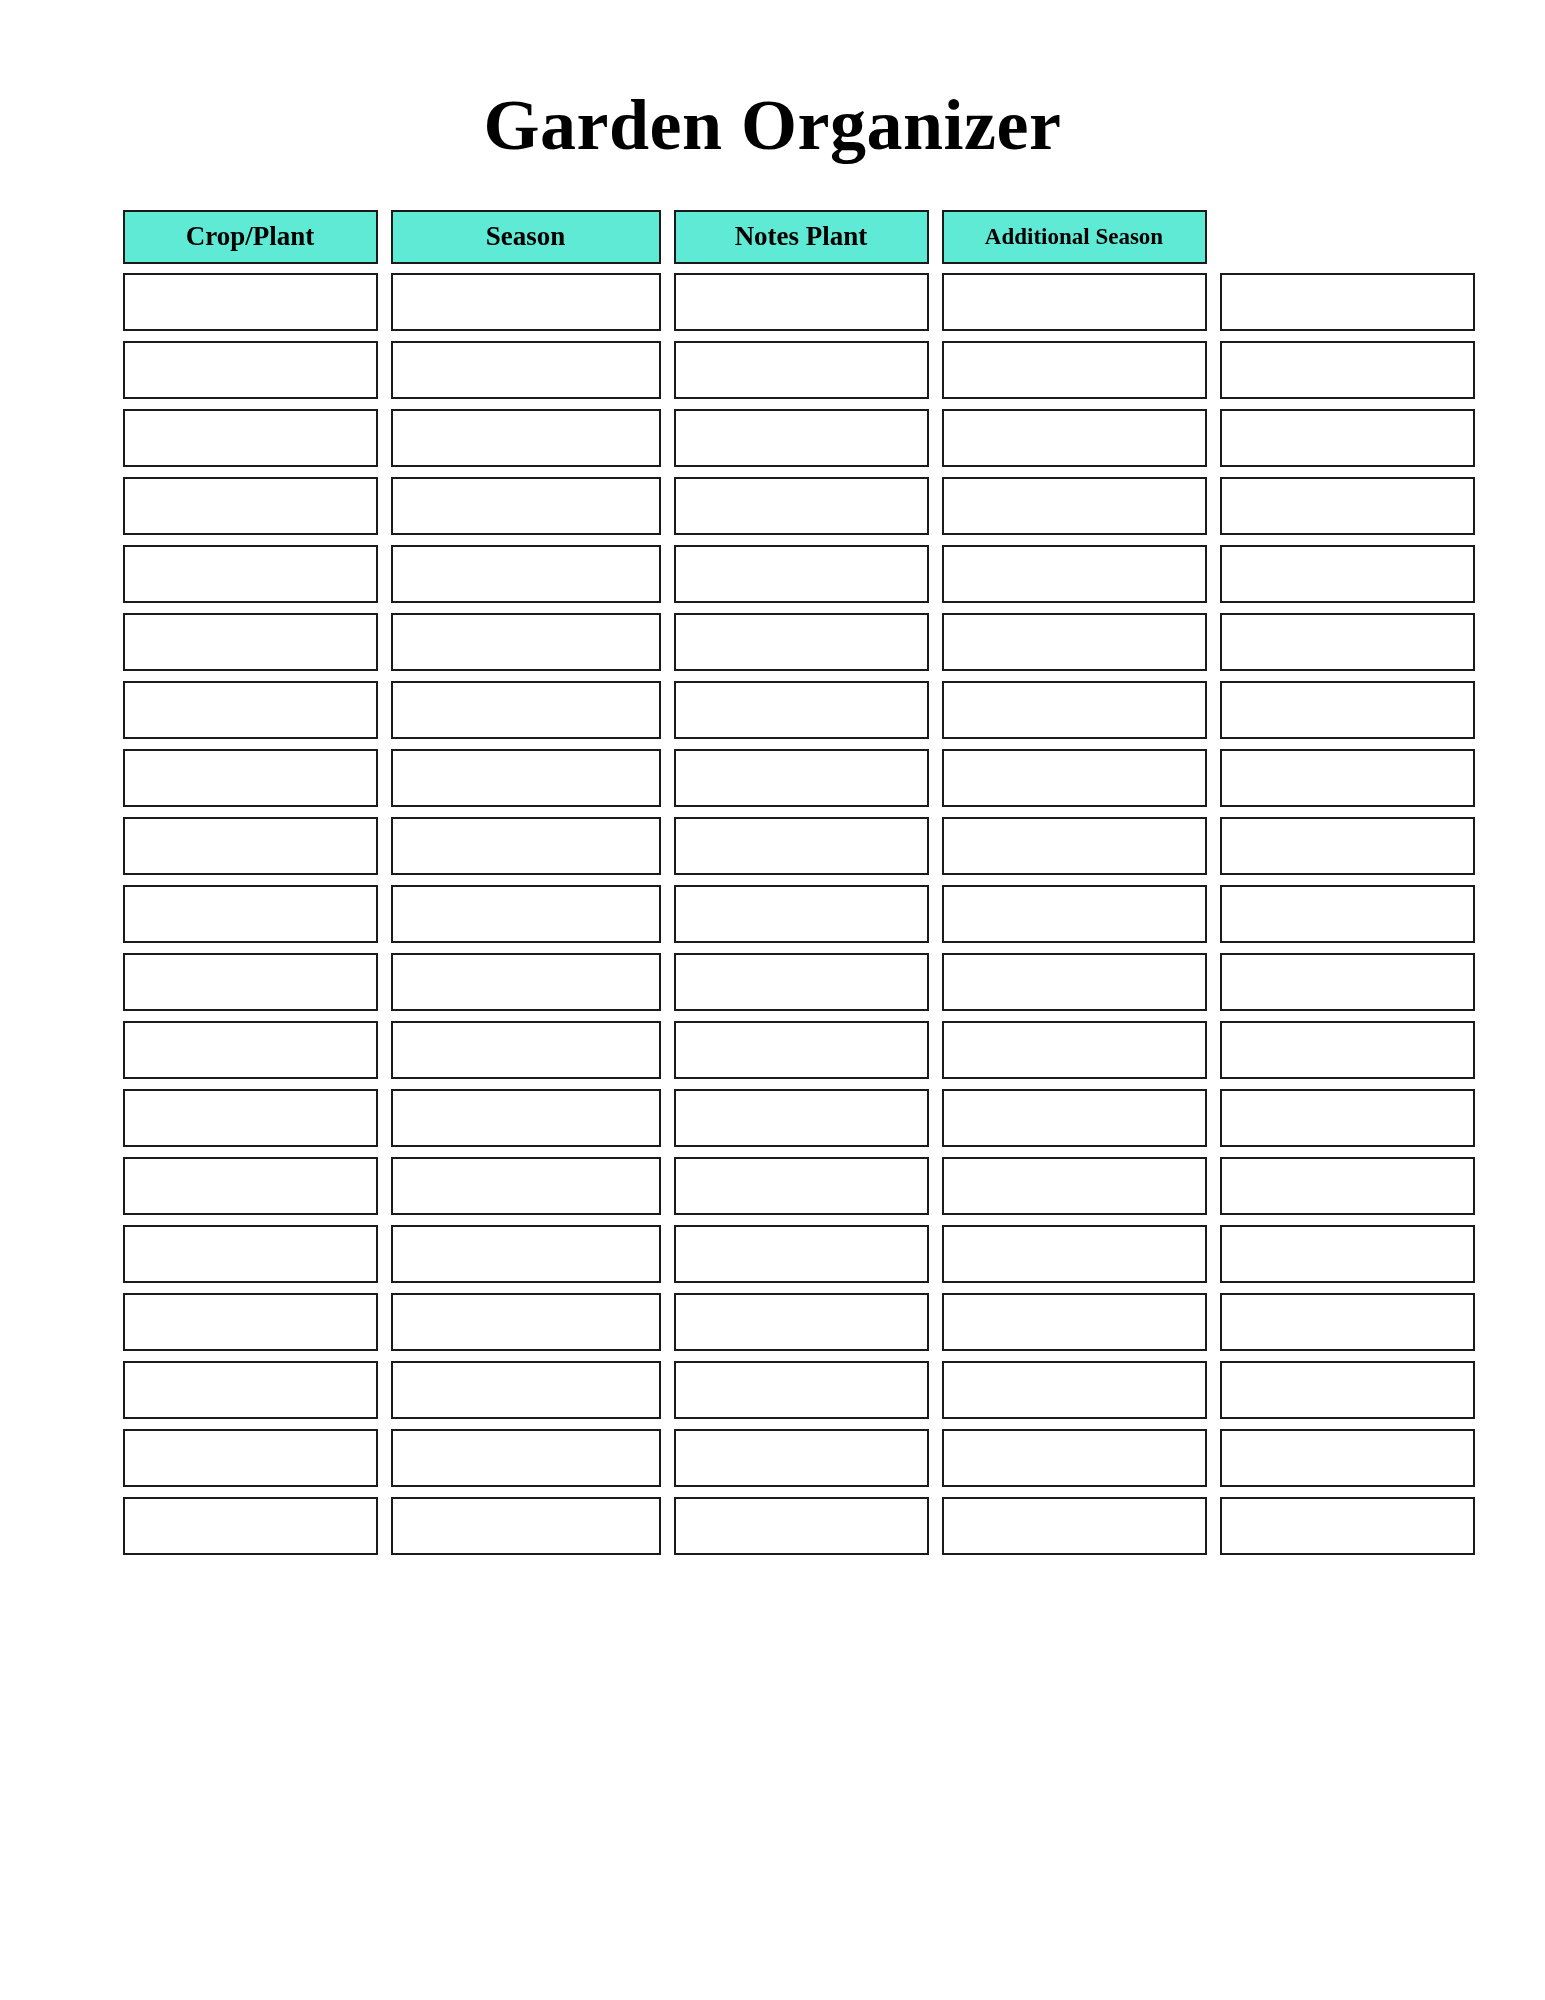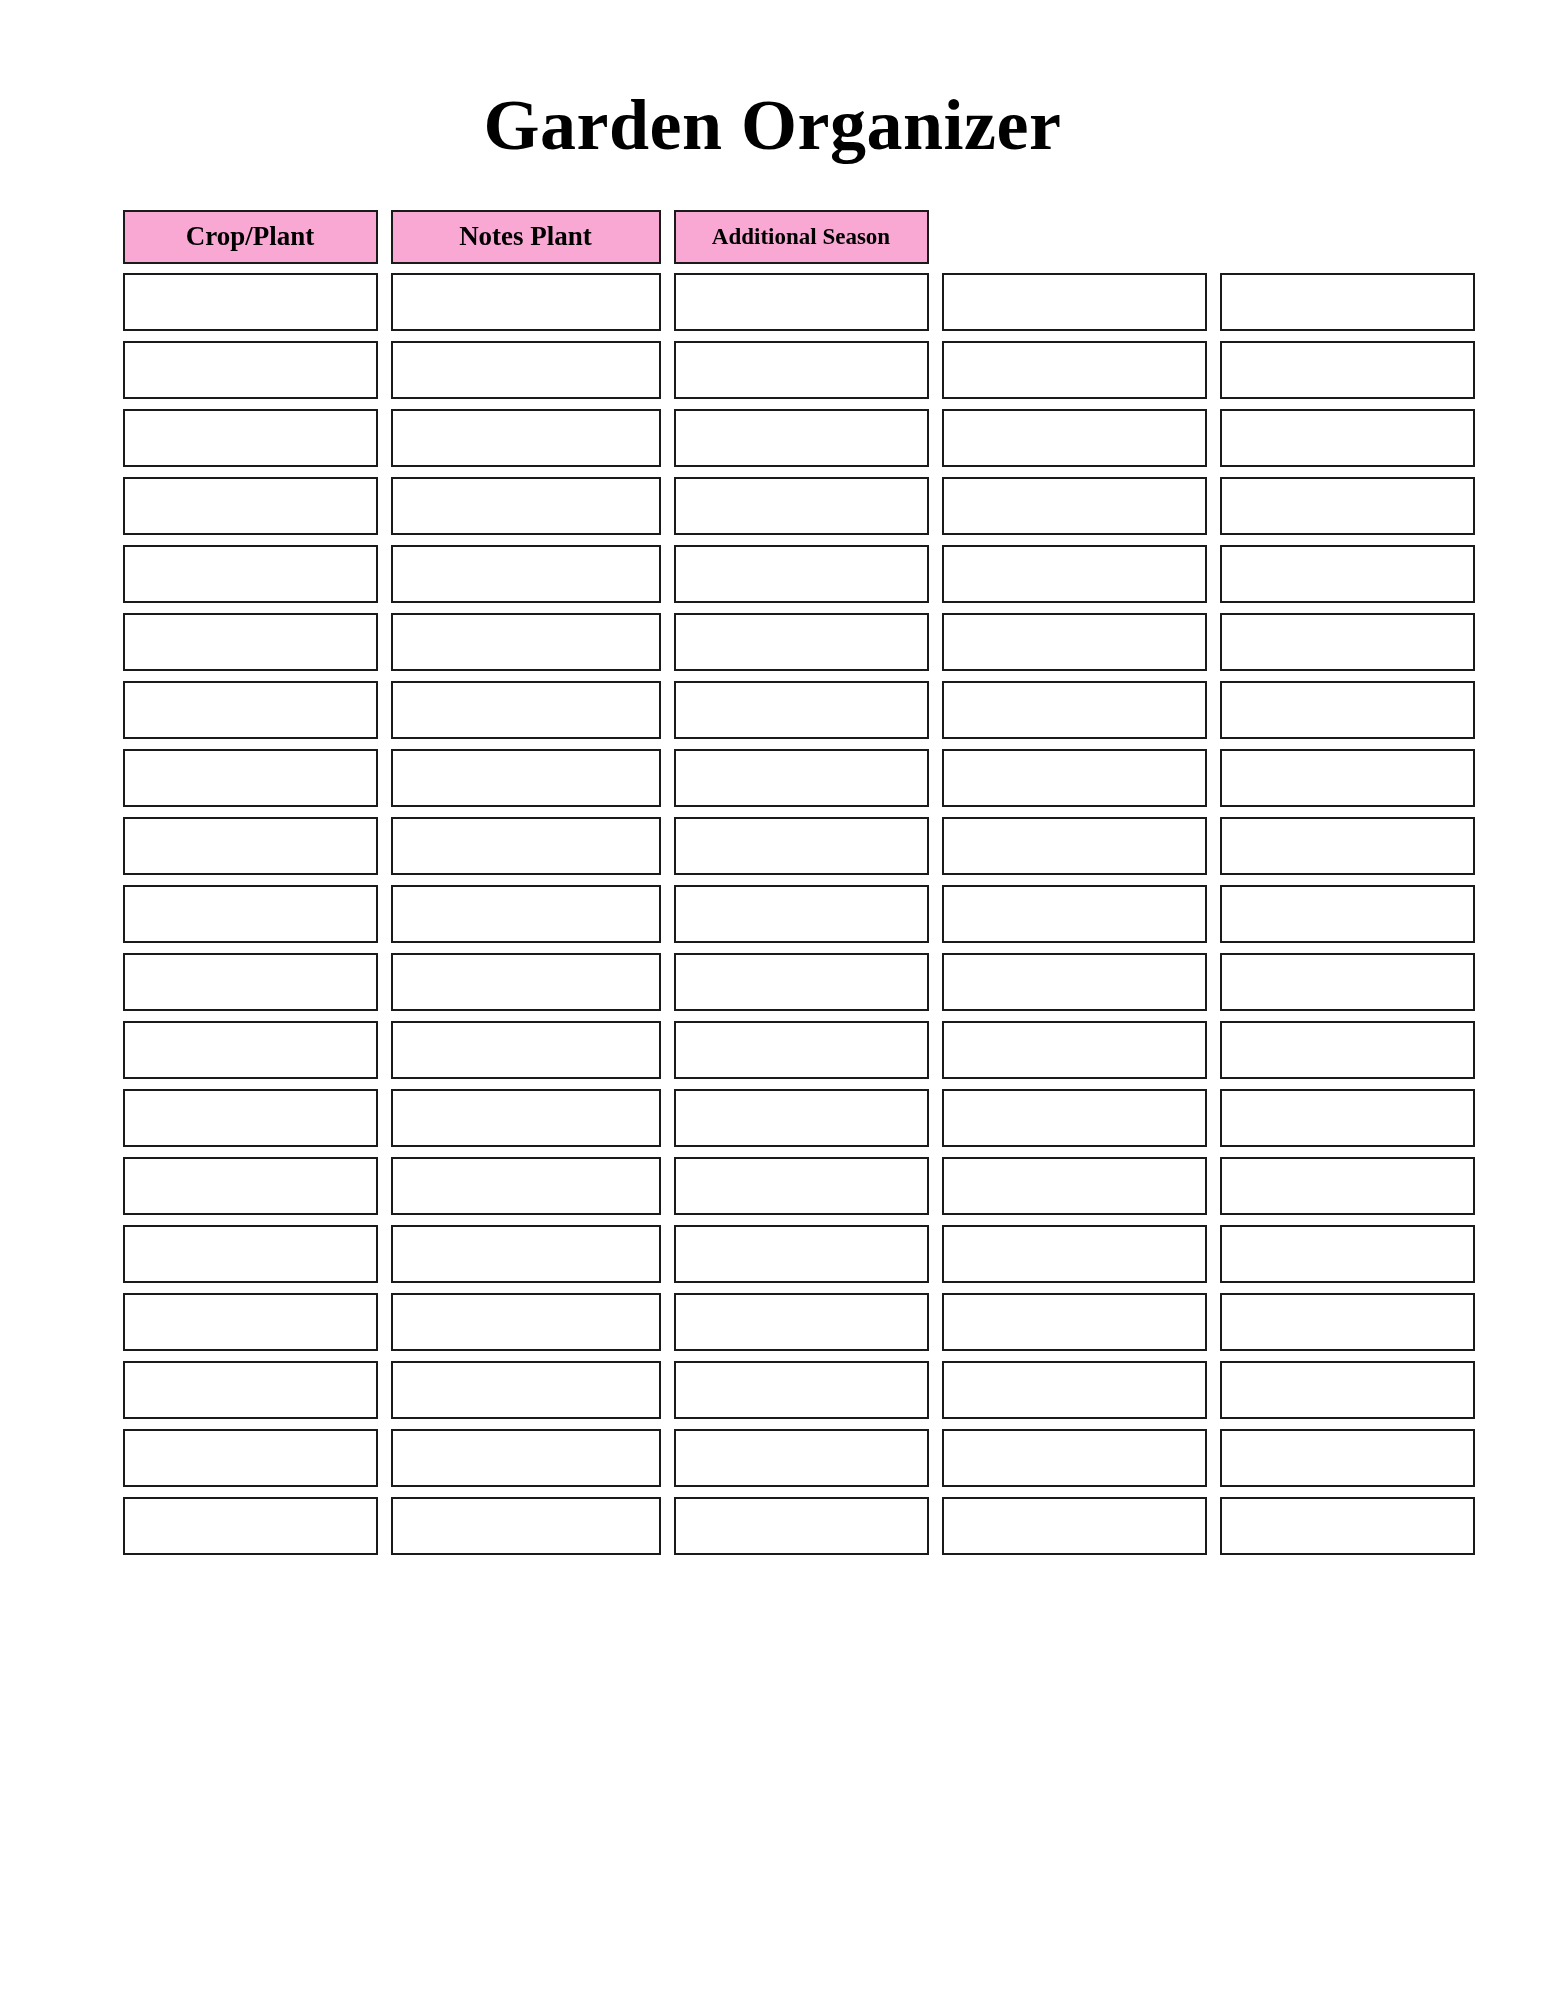--- a/index.html
+++ b/index.html
@@ -38,21 +38,21 @@
   .grid-row {
     display: grid;
     grid-template-columns: 255 1fr;
     grid-template-columns: 255px 270px 255px 265px 255px;
     column-gap: 13px;
   }
   .header-row {
     margin-bottom: 9px;
   }
   .header-cell {
-    background: #f9a8d4;
+    background: #5eead4;
     border: 2px solid #1a1a1a;
     height: 54px;
     display: flex;
     align-items: center;
     justify-content: center;
     text-align: center;
     font-size: 27px;
     font-weight: 700;
     font-family: "Liberation Serif", serif;
     line-height: 1.1;
@@ -76,20 +76,21 @@
 <body>
 
 <div class="page">
 
   <h1 class="title">Garden Organizer</h1>
 
   <div class="table-wrap">
 
     <div class="grid-row header-row">
       <div class="header-cell">Crop/Plant</div>
+      <div class="header-cell">Season</div>
       <div class="header-cell">Notes Plant</div>
       <div class="header-cell two-line">Additional Season</div>
     </div>
 
     <div id="body-rows">
         <div class="grid-row body-row">
           <div class="body-cell"></div>
           <div class="body-cell"></div>
           <div class="body-cell"></div>
           <div class="body-cell"></div>

